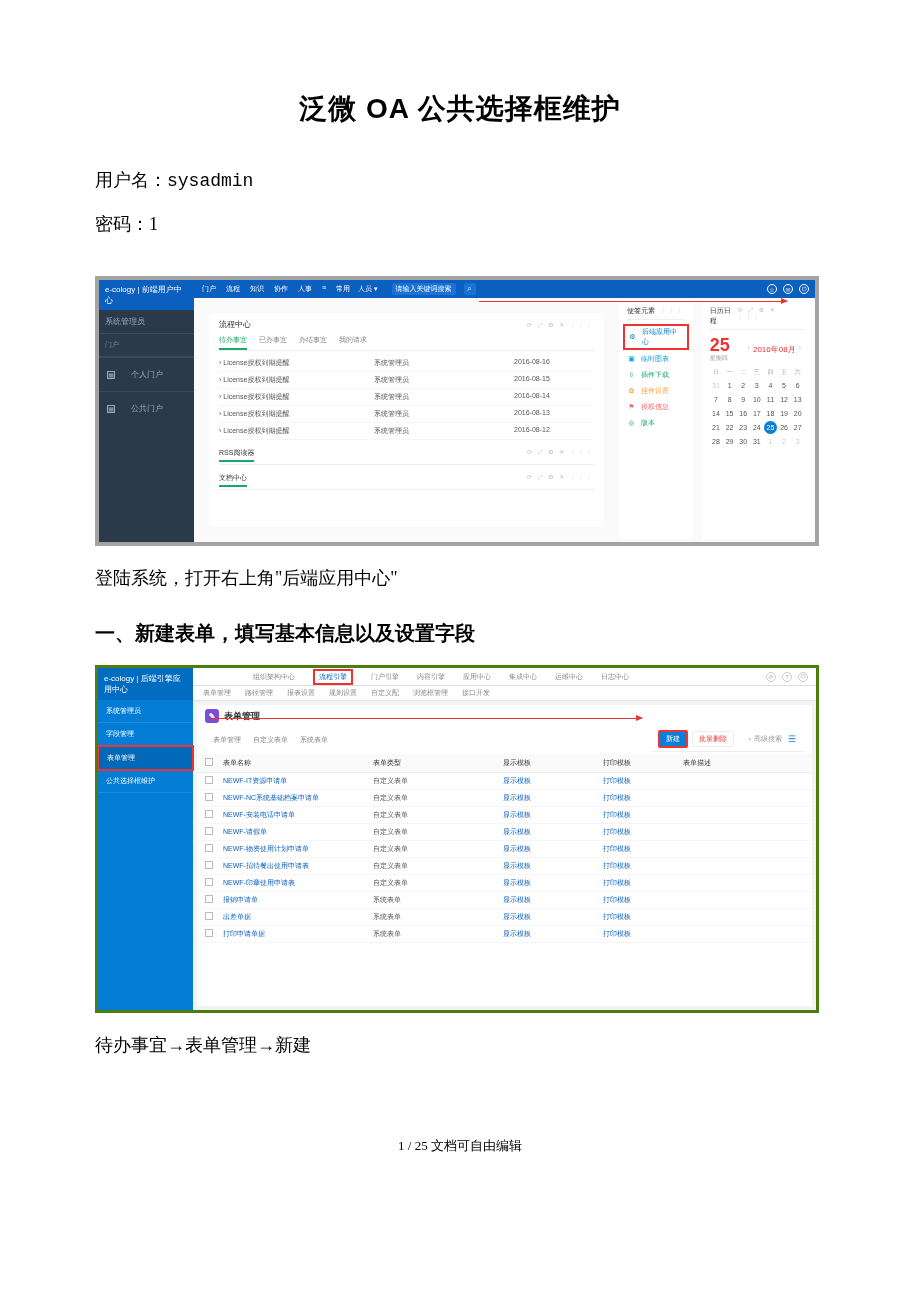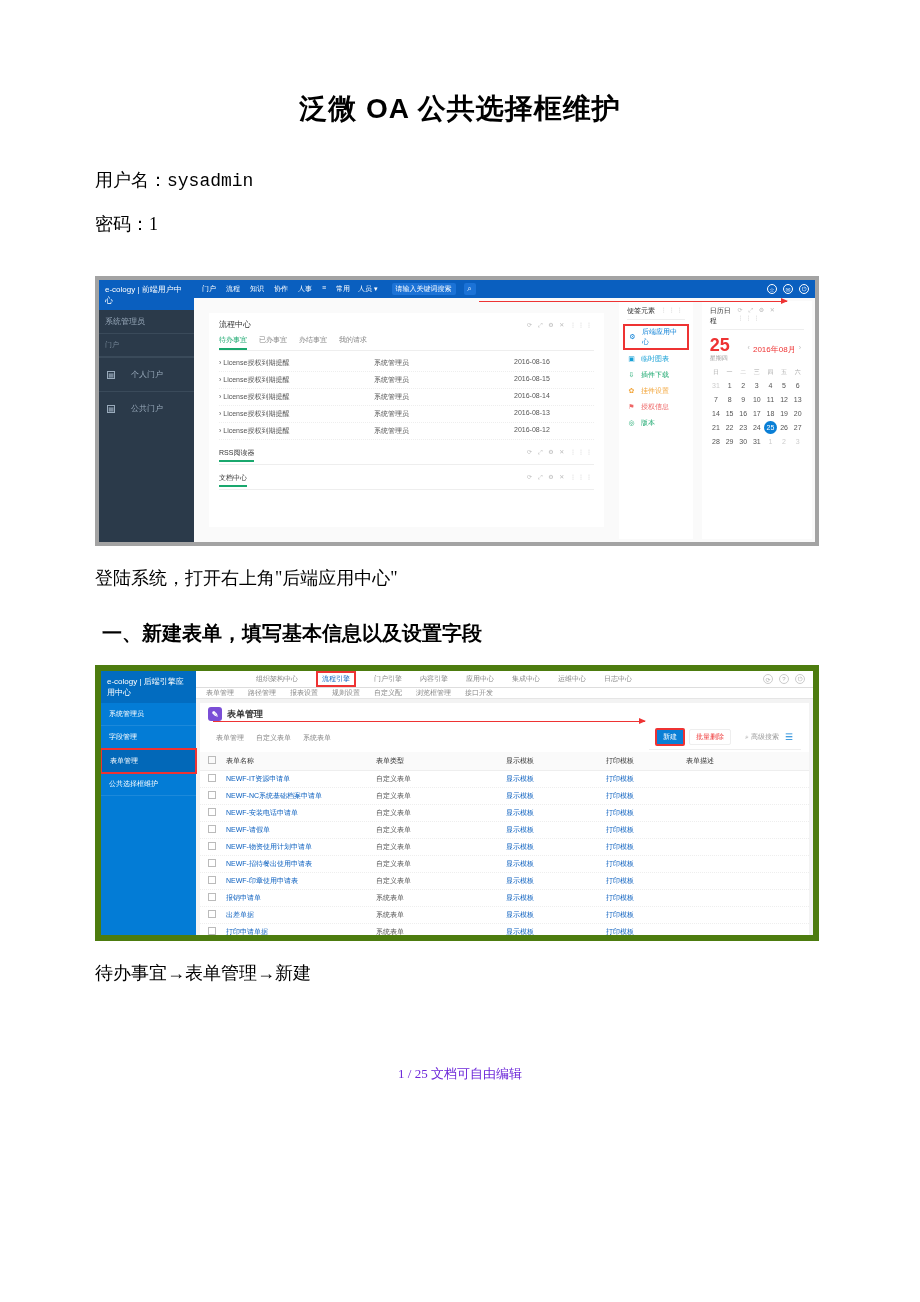--- a/index.html
+++ b/index.html
@@ -2,21 +2,21 @@
 <html><head>
 <meta charset="utf-8">
 <style>
   * { box-sizing: border-box; margin: 0; padding: 0; }
   body { width: 920px; margin: 0 auto; background: #fff; font-family: "Microsoft YaHei", SimSun, sans-serif; color: #000; padding: 90px 95px 40px 95px; font-size: 14px; }
   h1 { text-align: center; font-size: 28px; font-weight: bold; margin-bottom: 40px; letter-spacing: 1px; }
   .cred-line { font-size: 18px; margin-bottom: 20px; font-family: SimSun, serif; }
   .cred-val { font-family: "Courier New", monospace; }
   .spacer { height: 20px; }
   .caption { font-size: 18px; margin: 20px 0 30px; font-family: SimSun, serif; }
-  h2 { font-size: 20px; font-weight: bold; margin: 30px 7px 18px; font-family: SimSun, serif; }
+  h2 { font-size: 20px; font-weight: bold; margin: 30px 0 18px; font-family: SimSun, serif; }
 
   
   .ss1 { width: 724px; height: 270px; border: 4px solid #a3a3a3; font-size: 8px; display: flex; color: #333; position: relative; overflow: hidden; }
   .ss1-left { width: 95px; background: #2b3a4a; color: #9ab; display: flex; flex-direction: column; }
   .ss1-brand { background: #0a5fbf; color: #fff; padding: 4px 6px; font-size: 8px; }
   .ss1-user { padding: 6px; border-bottom: 1px solid #3a4a5a; }
   .ss1-nav-item { padding: 11px 8px; display: flex; align-items: center; gap: 16px; border-top: 1px solid #3a4a5a; }
   .ss1-nav-icon { width: 8px; height: 8px; border: 1px solid #9ab; font-size: 6px; display:flex; align-items:center; justify-content:center;}
   .ss1-main { flex: 1; display: flex; flex-direction: column; }
   .ss1-topbar { background: #0a5fbf; color: #fff; display: flex; align-items: center; padding: 0 8px; height: 18px; gap: 8px; font-size: 7px; position: relative; }
@@ -53,21 +53,21 @@
   .cal-day-sub { font-size:6px; color:#999;}
   .cal-month { color:#e33; font-size:8px; }
   .cal-nav { color:#bbb; padding:0 3px; cursor:pointer;}
   .cal-grid { display:grid; grid-template-columns:repeat(7,1fr); text-align:center; gap:1px;}
   .cal-dow { color:#aaa; font-size:6px; padding:2px 0;}
   .cal-cell { font-size:7px; padding:3px 0; color:#555;}
   .cal-cell.out { color:#ccc;}
   .cal-cell.today { background:#0a7fd6; color:#fff; border-radius:50%;}
 
   
-  .ss2 { width: 724px; height: 276px; border:6px solid #4d7c0f; font-size:7px; display:flex; color:#333; position:relative; overflow:hidden;}
+  .ss2 { width: 724px; height: 348px; border:3px solid #4d7c0f; font-size:7px; display:flex; color:#333; position:relative; overflow:hidden;}
   .ss2-left { width:95px; background:#037cd6; color:#fff; display:flex; flex-direction:column;}
   .ss2-brand { padding:5px 6px; font-size:8px; background:#026cc0;}
   .ss2-l-item { padding:6px 8px; font-size:7px; border-bottom:1px solid rgba(255,255,255,0.1); position:relative;}
   .ss2-l-item.hl { border:2px solid #e33; margin:-1px; background:#0268b8;}
   .ss2-main { flex:1; display:flex; flex-direction:column; background:#f3f3f3;}
   .ss2-top { height:18px; background:#fff; border-bottom:1px solid #ddd; display:flex; align-items:center; padding:0 60px; gap:18px; font-size:7px; color:#888; position:relative;}
   .ss2-top .hl { border:2px solid #e33; padding:1px 4px; color:#0a5fbf;}
   .ss2-top-right { position:absolute; right:8px; display:flex; gap:6px; color:#aaa;}
   .ss2-top-right span { width:10px;height:10px;border:1px solid #ccc;border-radius:50%; display:flex;align-items:center;justify-content:center; font-size:6px;}
   .ss2-sub { height:15px; background:#fff; border-bottom:1px solid #e5e5e5; display:flex; align-items:center; padding:0 10px; gap:14px; font-size:7px; color:#888;}
@@ -89,21 +89,21 @@
   .ss2 .col-disp { flex:0 0 100px; color:#0a5fbf;}
   .ss2 .col-print { flex:0 0 80px; color:#0a5fbf;}
   .ss2 .col-desc { flex:1;}
   .ss2-thead .col-disp, .ss2-thead .col-print, .ss2-thead .col-desc { color:#333;}
   .ss2-trow { display:flex; font-size:7px; color:#555; padding:3px 8px; border-bottom:1px dotted #eee;}
   .ss2-trow .col-name { color:#0a5fbf;}
   .ss2-foot { display:flex; justify-content:space-between; align-items:center; padding:5px 8px; font-size:7px;}
   .ss2-arrow { position:absolute; top:50px; left:112px; width:432px; height:1px; background:#e33; z-index:5;}
   .ss2-arrow:after { content:""; position:absolute; right:-1px; top:-3px; border-left:7px solid #e33; border-top:3.5px solid transparent; border-bottom:3.5px solid transparent;}
 
-  .footer { text-align:center; font-size:13px; color:#6d28d9; margin-top:80px; font-family: SimSun, serif;}
+  .footer { text-align:center; font-size:13px; color:#000000; margin-top:80px; font-family: SimSun, serif;}
 </style>
 </head>
 <body>
 
 <h1>泛微 OA 公共选择框维护</h1>
 
 <p class="cred-line">
   <span>用户名：</span><span class="cred-val">sysadmin</span>
 </p>
 <p class="cred-line">

